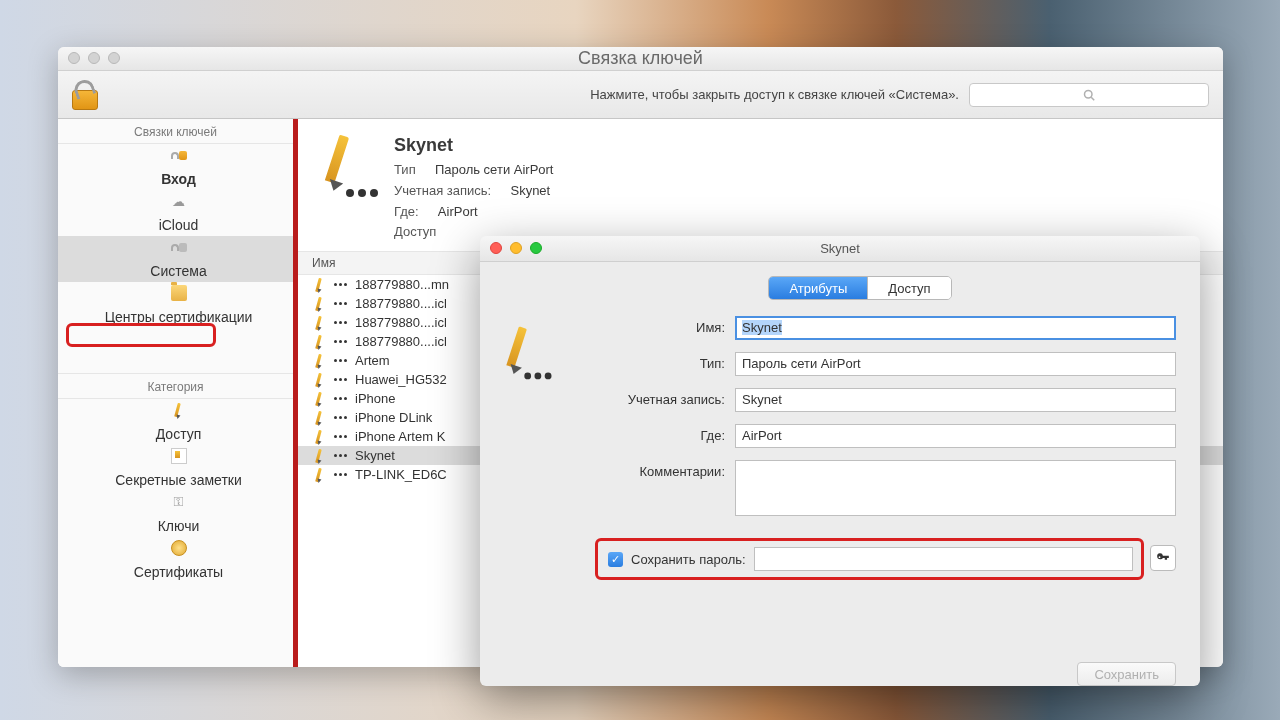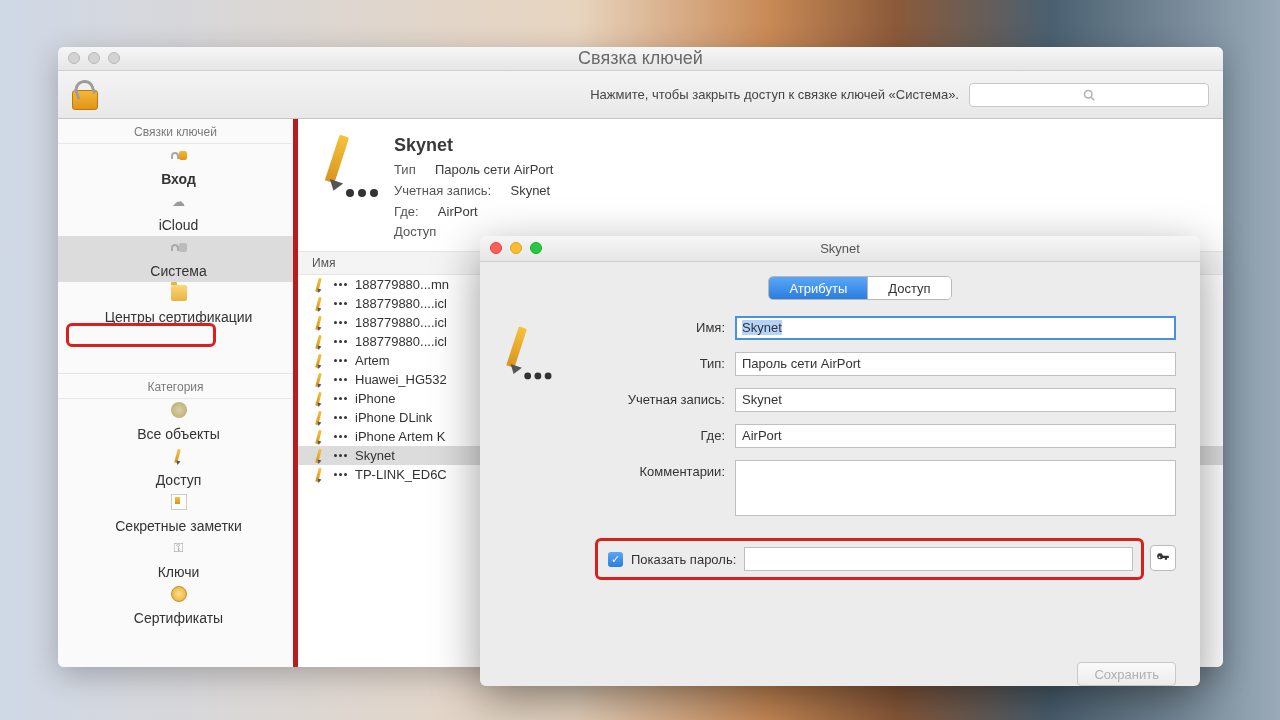--- a/index.html
+++ b/index.html
@@ -160,24 +160,20 @@
         <span>Система</span>
       </div>
       <div class="side-item">
         <span class="ic ic-folder"></span>
         <span>Центры сертификации</span>
       </div>
       <div class="side-spacer"></div>
       <div class="side-header">Категория</div>
       <div id="cat-list">
           <div class="side-item">
-            <span class="ic ic-sphere"></span>
-            <span>Все объекты</span>
-          </div>
-          <div class="side-item">
             <span class="ic ic-pencil"></span>
             <span>Доступ</span>
           </div>
           <div class="side-item">
             <span class="ic ic-note"></span>
             <span>Секретные заметки</span>
           </div>
           <div class="side-item">
             <span class="ic ic-key">⚿</span>
             <span>Ключи</span>
@@ -356,21 +352,21 @@
         <div class="flbl">Где:</div>
         <div class="finput">AirPort</div>
       </div>
       <div class="form-row">
         <div class="flbl">Комментарии:</div>
         <textarea class="finput" style=""></textarea>
       </div>
       <div style="display:flex;align-items:center;">
         <div class="pw-row" style="flex:1;">
           <div class="cb">✓</div>
-          <div class="plbl">Показать пароль:</div>
+          <div class="plbl">Сохранить пароль:</div>
           <div class="pinput"></div>
         </div>
         <div class="key-btn">
           <svg viewBox="0 0 24 24">
               <path fill="#333" d="M7 14a5 5 0 1 1 4.9-6H22v4h-3v3h-4v-3h-3.1A5 5 0 0 1 7 14zm-1-5a1.5 1.5 0 1 0 0 3 1.5 1.5 0 0 0 0-3z"></path>
             </svg>
         </div>
       </div>
     </div>
   </div>

